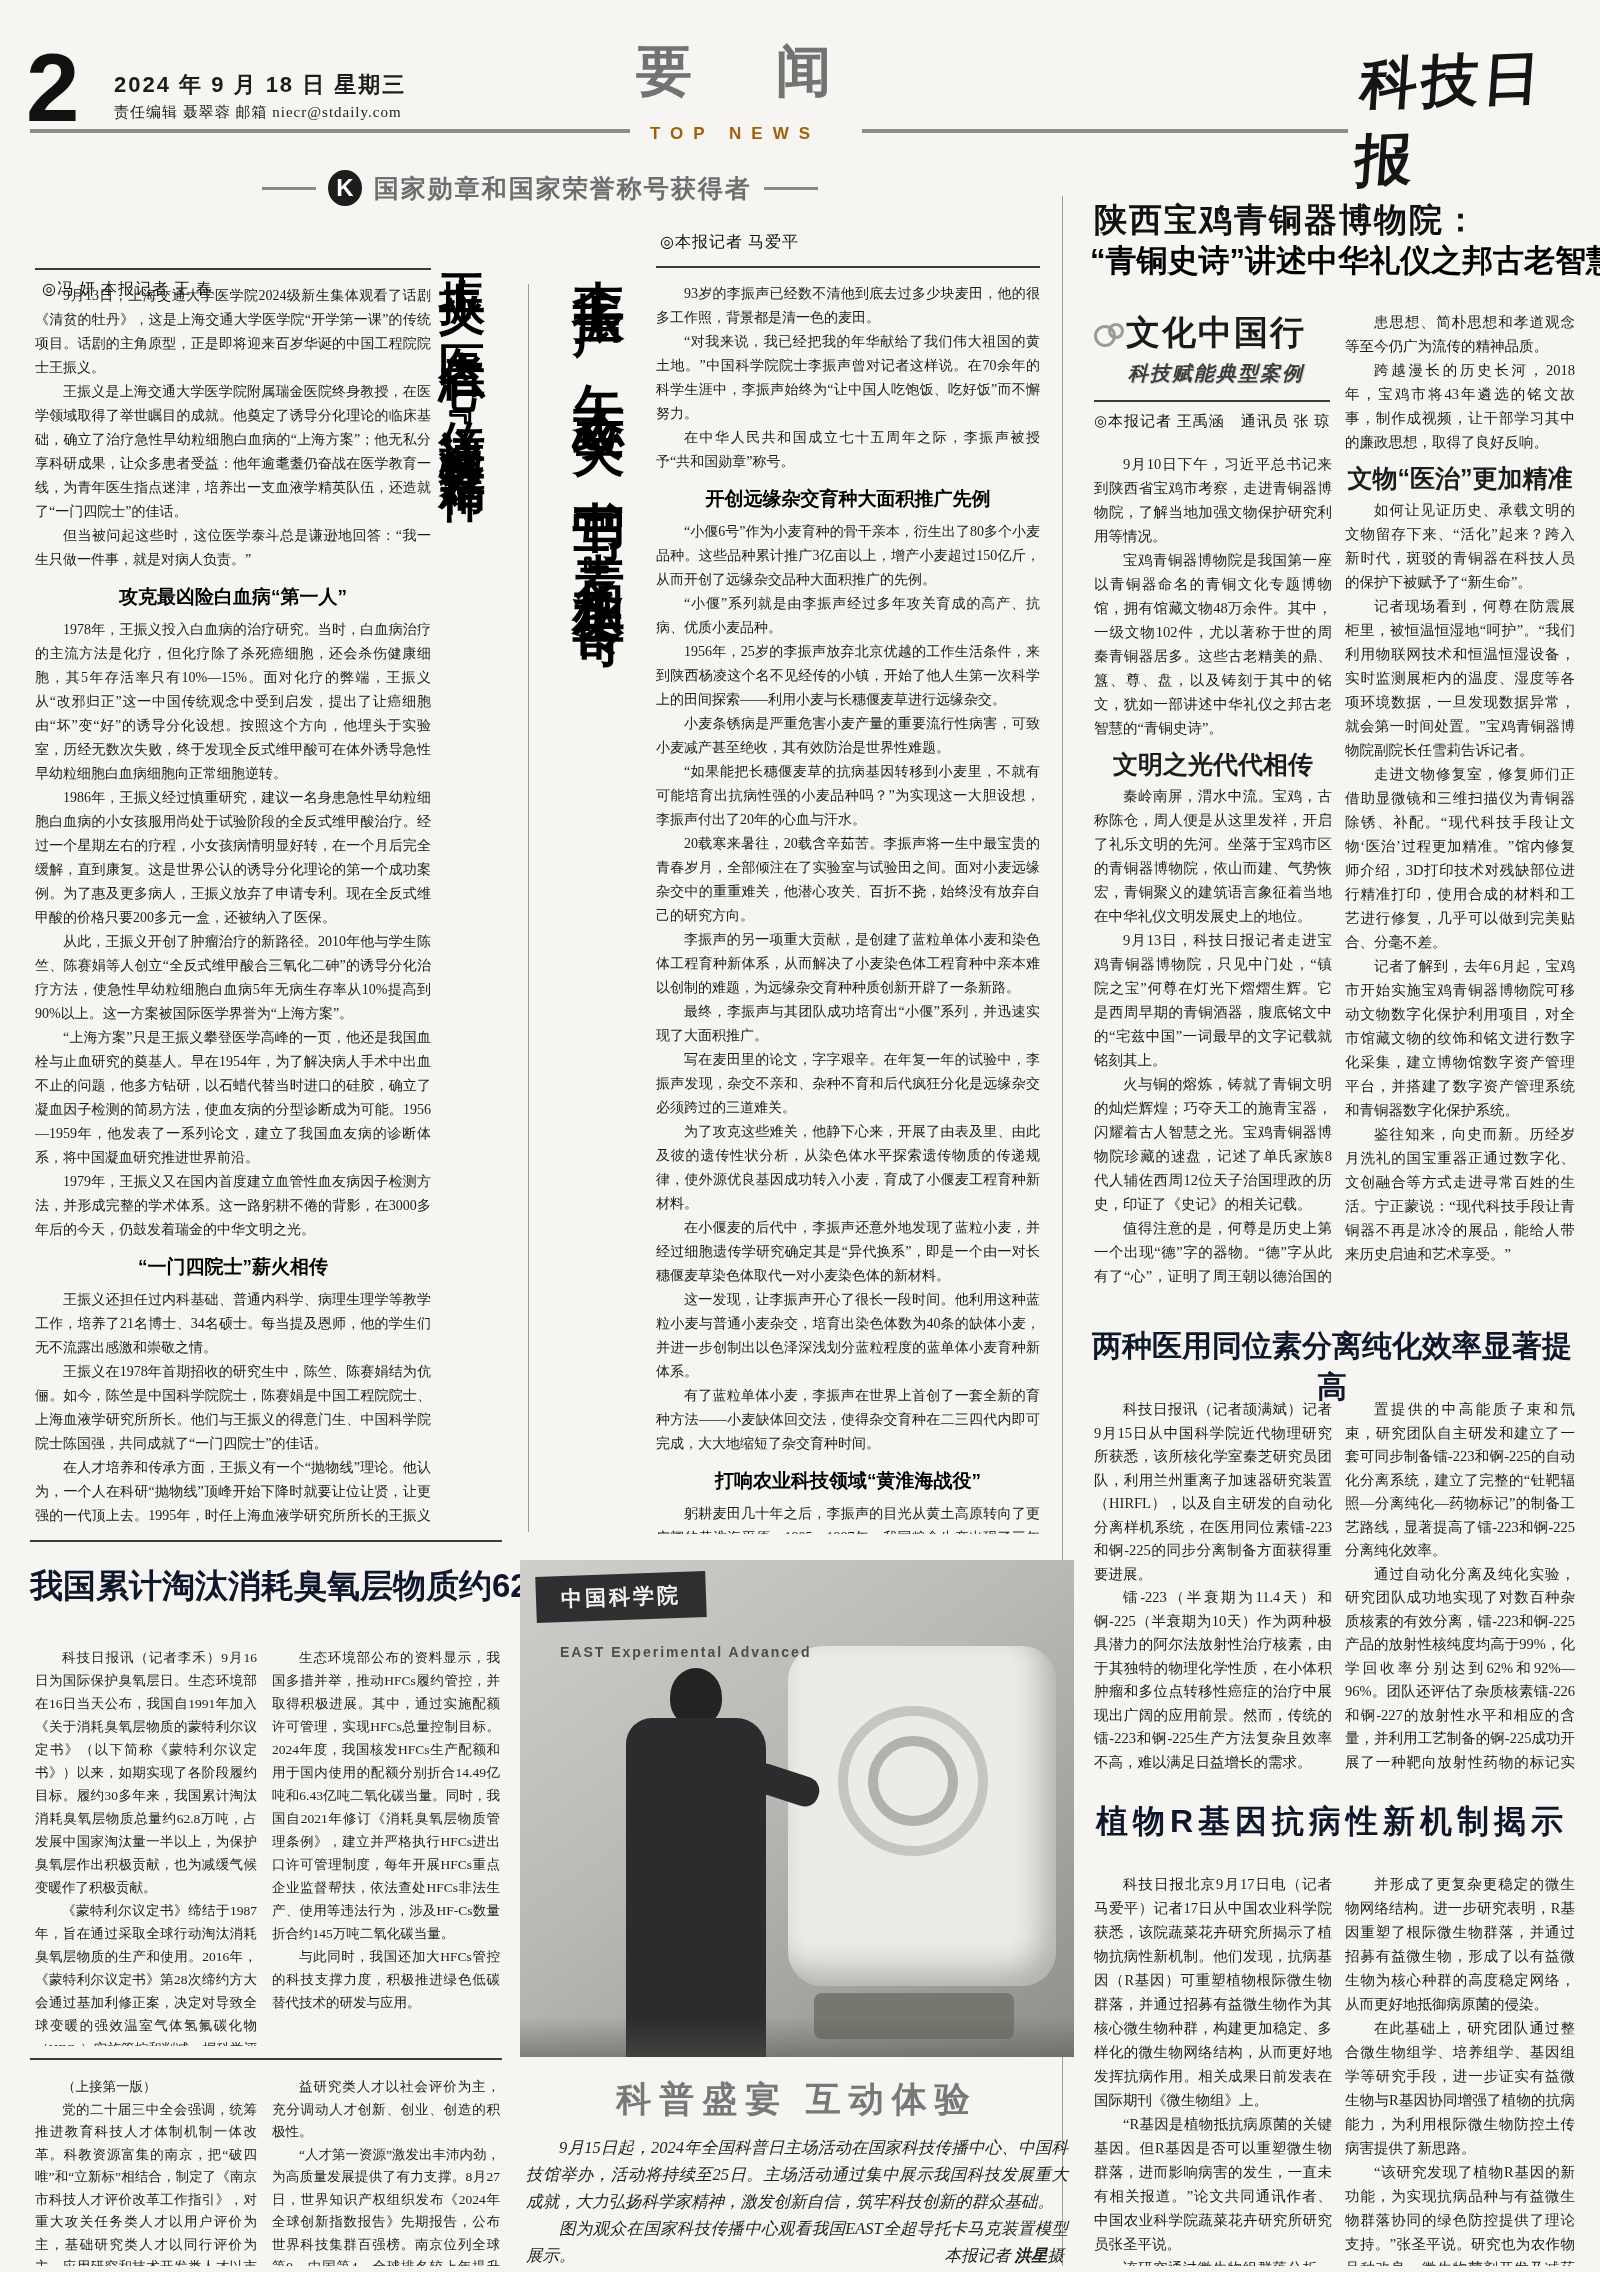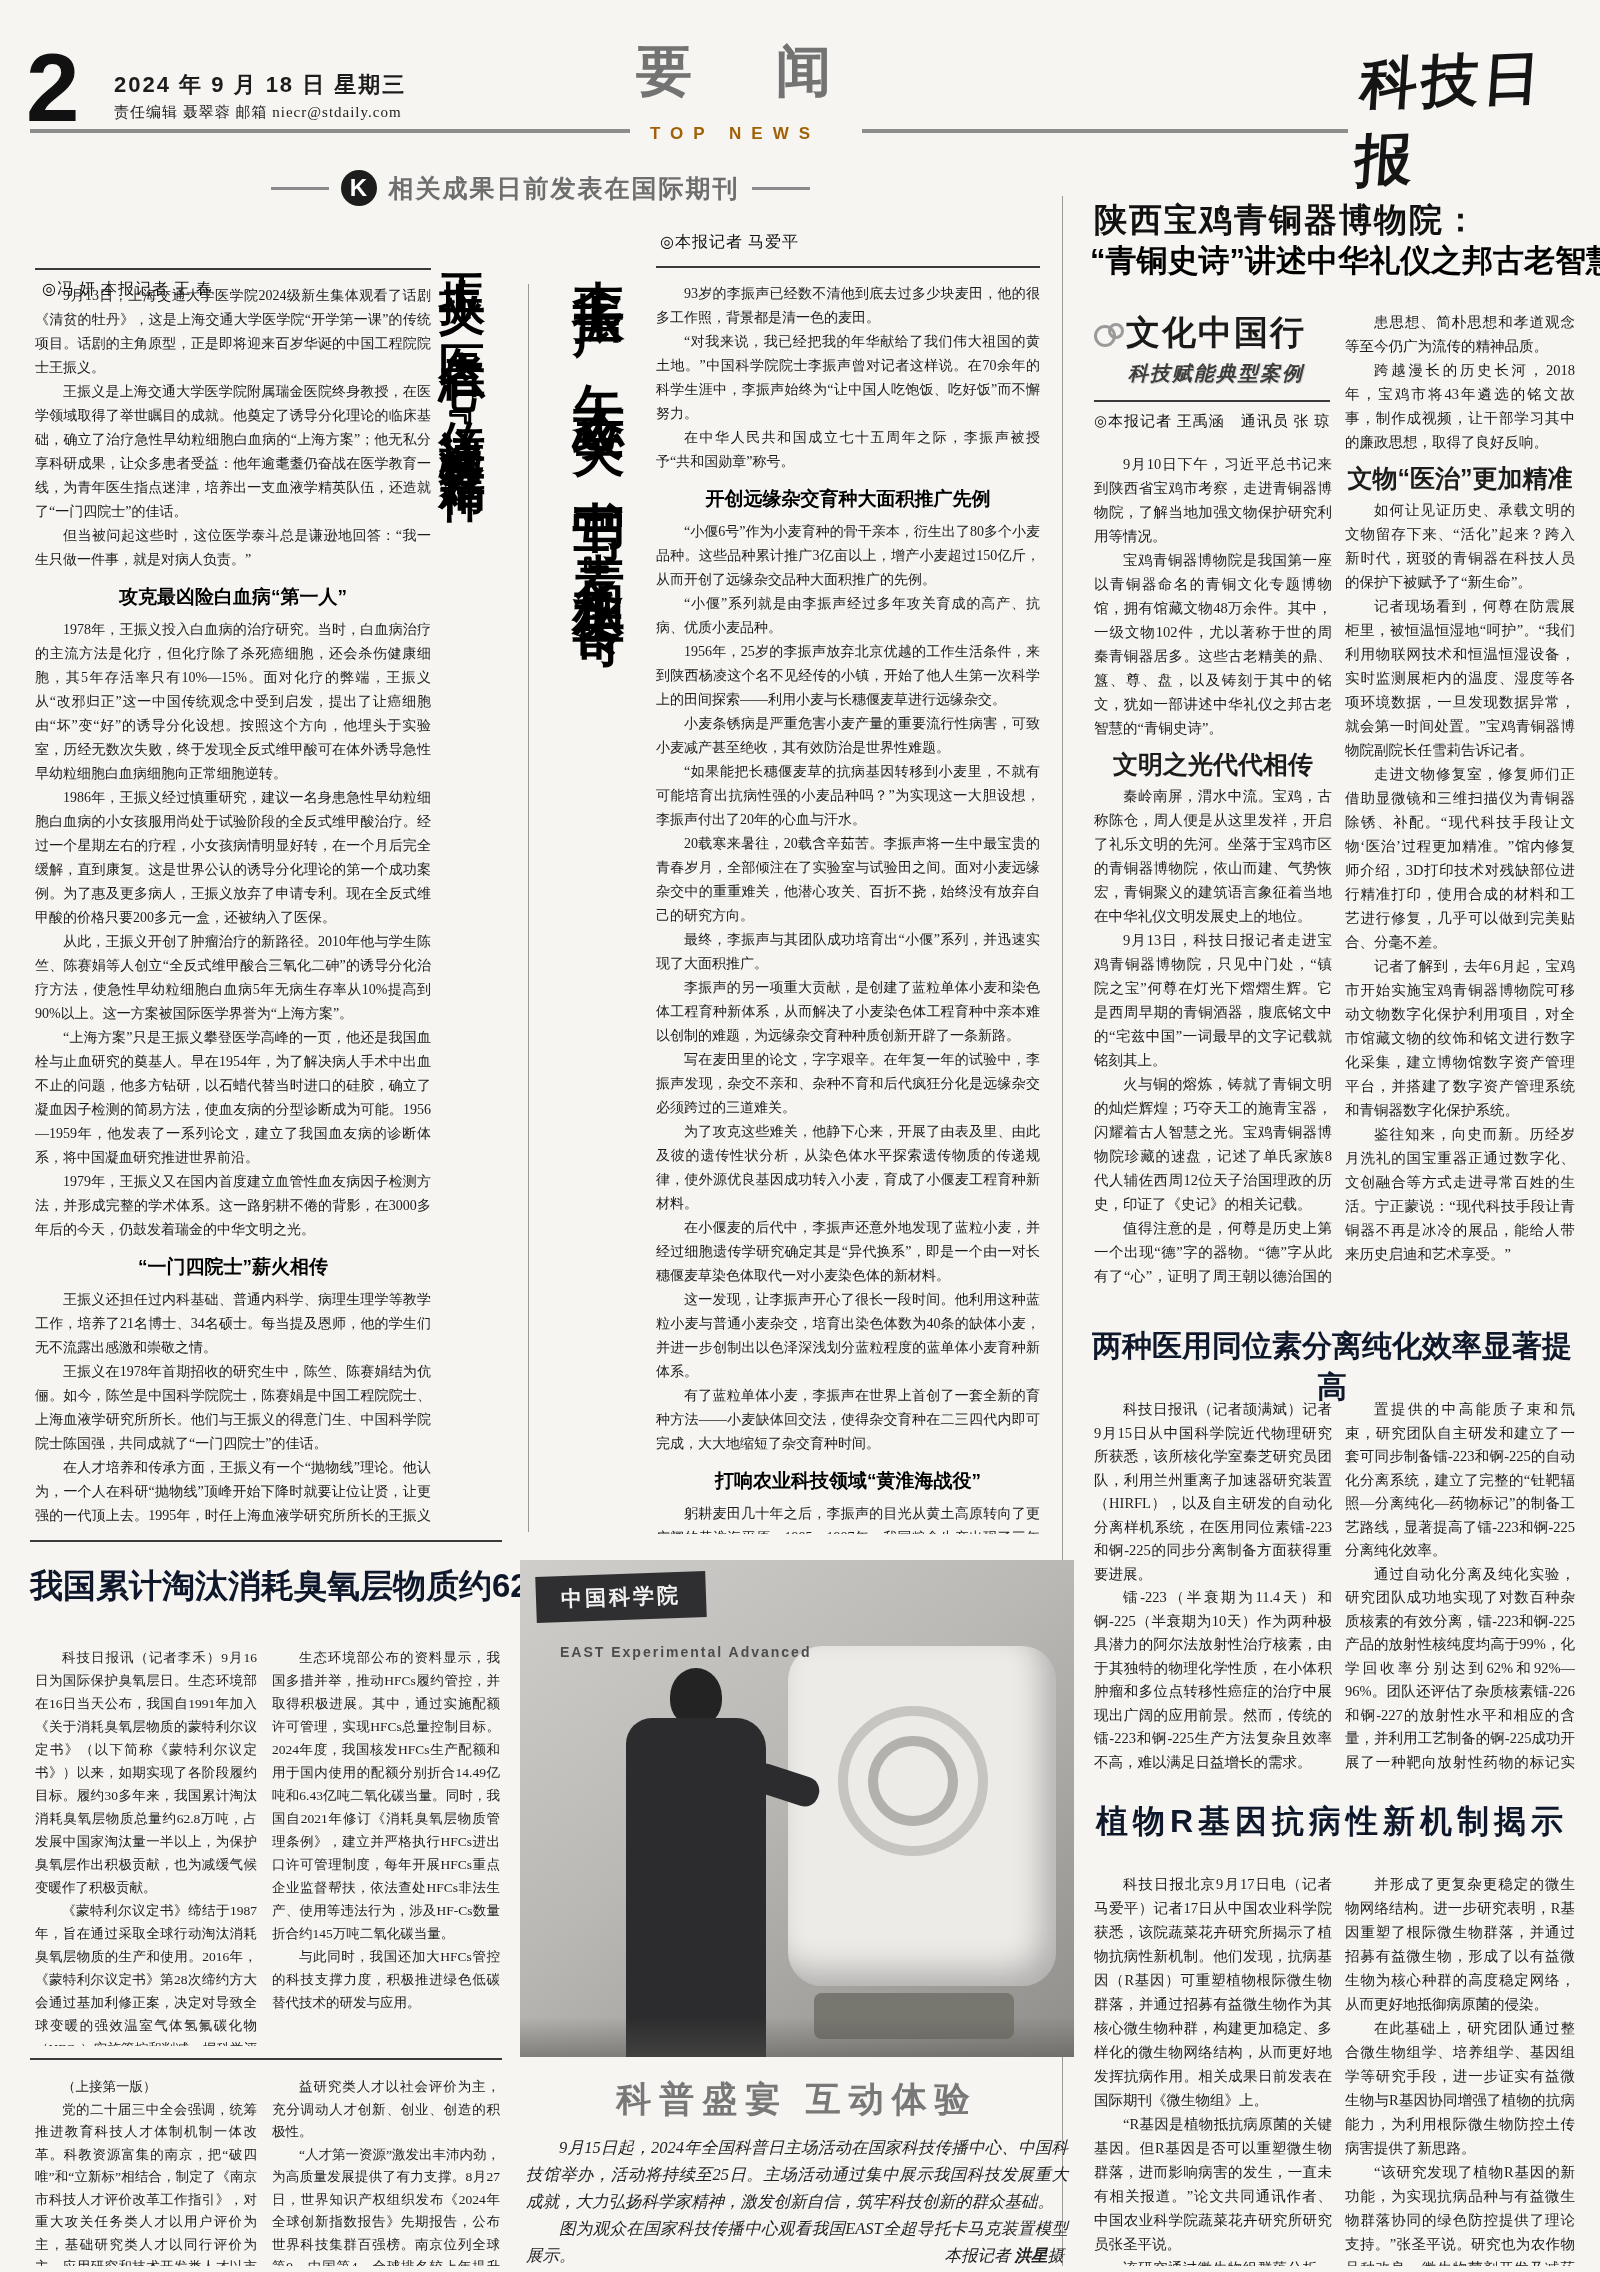--- a/index.html
+++ b/index.html
@@ -78,21 +78,21 @@
   <div class="abs editor-line">责任编辑  聂翠蓉  邮箱  niecr@stdaily.com</div>
   <div class="abs hrule" style="left:30px;top:129px;width:600px;"></div>
   <div class="abs hrule" style="left:862px;top:129px;width:486px;"></div>
   <div class="abs section-title sans">要 闻</div>
   <div class="abs section-sub sans">TOP NEWS</div>
   <div class="abs masthead">科技日报</div>
 
   <div class="abs banner">
     <span class="dash"></span>
     <span class="klogo">K</span>
-    <span class="btxt">相关成果日前发表在国际期刊</span>
+    <span class="btxt">国家勋章和国家荣誉称号获得者</span>
     <span class="dash"></span>
   </div>
 
   <div class="abs byline" style="left:42px;top:232px;margin-top:47px;">◎冯 妍  本报记者 王 春</div>
   <div class="abs thinrule" style="left:35px;top:268px;width:396px;"></div>
   <div class="abs body-col" style="left:35px;top:284px;width:396px;height:1248px;">
       <p>9月13日，上海交通大学医学院2024级新生集体观看了话剧《清贫的牡丹》，这是上海交通大学医学院“开学第一课”的传统项目。话剧的主角原型，正是即将迎来百岁华诞的中国工程院院士王振义。</p>
       <p>王振义是上海交通大学医学院附属瑞金医院终身教授，在医学领域取得了举世瞩目的成就。他奠定了诱导分化理论的临床基础，确立了治疗急性早幼粒细胞白血病的“上海方案”；他无私分享科研成果，让众多患者受益：他年逾耄耋仍奋战在医学教育一线，为青年医生指点迷津，培养出一支血液学精英队伍，还造就了“一门四院士”的佳话。</p>
       <p>但当被问起这些时，这位医学泰斗总是谦逊地回答：“我一生只做一件事，就是对病人负责。”</p>
       <h4>攻克最凶险白血病“第一人”</h4>
@@ -117,22 +117,22 @@
       <p>93岁的李振声已经数不清他到底去过多少块麦田，他的很多工作照，背景都是清一色的麦田。</p>
       <p>“对我来说，我已经把我的年华献给了我们伟大祖国的黄土地。”中国科学院院士李振声曾对记者这样说。在70余年的科学生涯中，李振声始终为“让中国人吃饱饭、吃好饭”而不懈努力。</p>
       <p>在中华人民共和国成立七十五周年之际，李振声被授予“共和国勋章”称号。</p>
       <h4>开创远缘杂交育种大面积推广先例</h4>
       <p>“小偃6号”作为小麦育种的骨干亲本，衍生出了80多个小麦品种。这些品种累计推广3亿亩以上，增产小麦超过150亿斤，从而开创了远缘杂交品种大面积推广的先例。</p>
       <p>“小偃”系列就是由李振声经过多年攻关育成的高产、抗病、优质小麦品种。</p>
       <p>1956年，25岁的李振声放弃北京优越的工作生活条件，来到陕西杨凌这个名不见经传的小镇，开始了他人生第一次科学上的田间探索——利用小麦与长穗偃麦草进行远缘杂交。</p>
       <p>小麦条锈病是严重危害小麦产量的重要流行性病害，可致小麦减产甚至绝收，其有效防治是世界性难题。</p>
       <p>“如果能把长穗偃麦草的抗病基因转移到小麦里，不就有可能培育出抗病性强的小麦品种吗？”为实现这一大胆设想，李振声付出了20年的心血与汗水。</p>
       <p>20载寒来暑往，20载含辛茹苦。李振声将一生中最宝贵的青春岁月，全部倾注在了实验室与试验田之间。面对小麦远缘杂交中的重重难关，他潜心攻关、百折不挠，始终没有放弃自己的研究方向。</p>
+      <p>李振声的另一项重大贡献，是创建了蓝粒单体小麦和染色体工程育种新体系，从而解决了小麦染色体工程育种中亲本难以创制的难题，为远缘杂交育种种质创新开辟了一条新路。</p>
       <p>最终，李振声与其团队成功培育出“小偃”系列，并迅速实现了大面积推广。</p>
-      <p>李振声的另一项重大贡献，是创建了蓝粒单体小麦和染色体工程育种新体系，从而解决了小麦染色体工程育种中亲本难以创制的难题，为远缘杂交育种种质创新开辟了一条新路。</p>
       <p>写在麦田里的论文，字字艰辛。在年复一年的试验中，李振声发现，杂交不亲和、杂种不育和后代疯狂分化是远缘杂交必须跨过的三道难关。</p>
       <p>为了攻克这些难关，他静下心来，开展了由表及里、由此及彼的遗传性状分析，从染色体水平探索遗传物质的传递规律，使外源优良基因成功转入小麦，育成了小偃麦工程育种新材料。</p>
       <p>在小偃麦的后代中，李振声还意外地发现了蓝粒小麦，并经过细胞遗传学研究确定其是“异代换系”，即是一个由一对长穗偃麦草染色体取代一对小麦染色体的新材料。</p>
       <p>这一发现，让李振声开心了很长一段时间。他利用这种蓝粒小麦与普通小麦杂交，培育出染色体数为40条的缺体小麦，并进一步创制出以色泽深浅划分蓝粒程度的蓝单体小麦育种新体系。</p>
       <p>有了蓝粒单体小麦，李振声在世界上首创了一套全新的育种方法——小麦缺体回交法，使得杂交育种在二三四代内即可完成，大大地缩短了杂交育种时间。</p>
       <h4>打响农业科技领域“黄淮海战役”</h4>
       <p>躬耕麦田几十年之后，李振声的目光从黄土高原转向了更广阔的黄淮海平原。1985—1987年，我国粮食生产出现了三年徘徊不前的局面。为进一步增粮，李振声带领中国科学院的农业专家，通过深入的调研，提出了黄淮海中低产田治理方案，形成了依靠科技在黄淮海地区增产1000亿斤粮食的战略设想。</p>
     </div>
 
   <div class="abs vdiv" style="left:1062px;top:196px;height:2070px;"></div>

